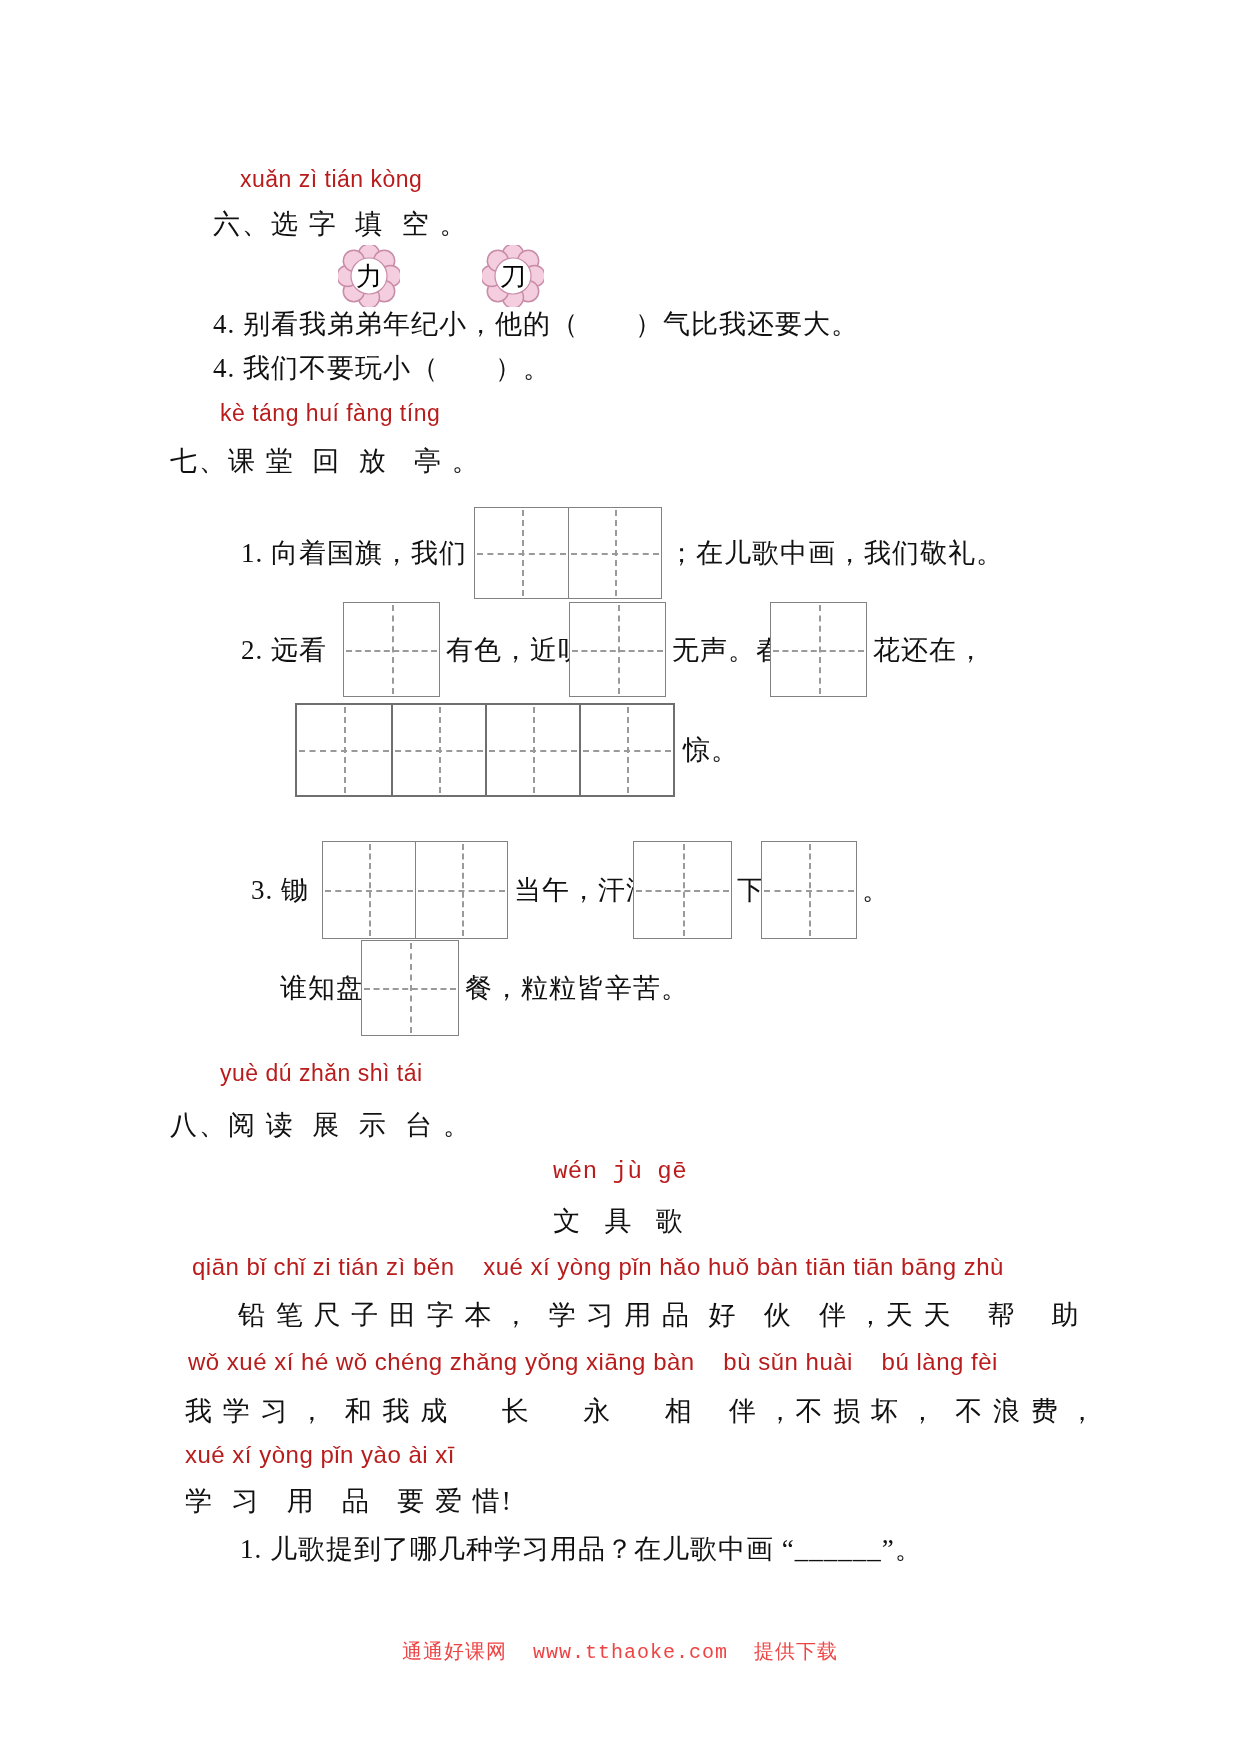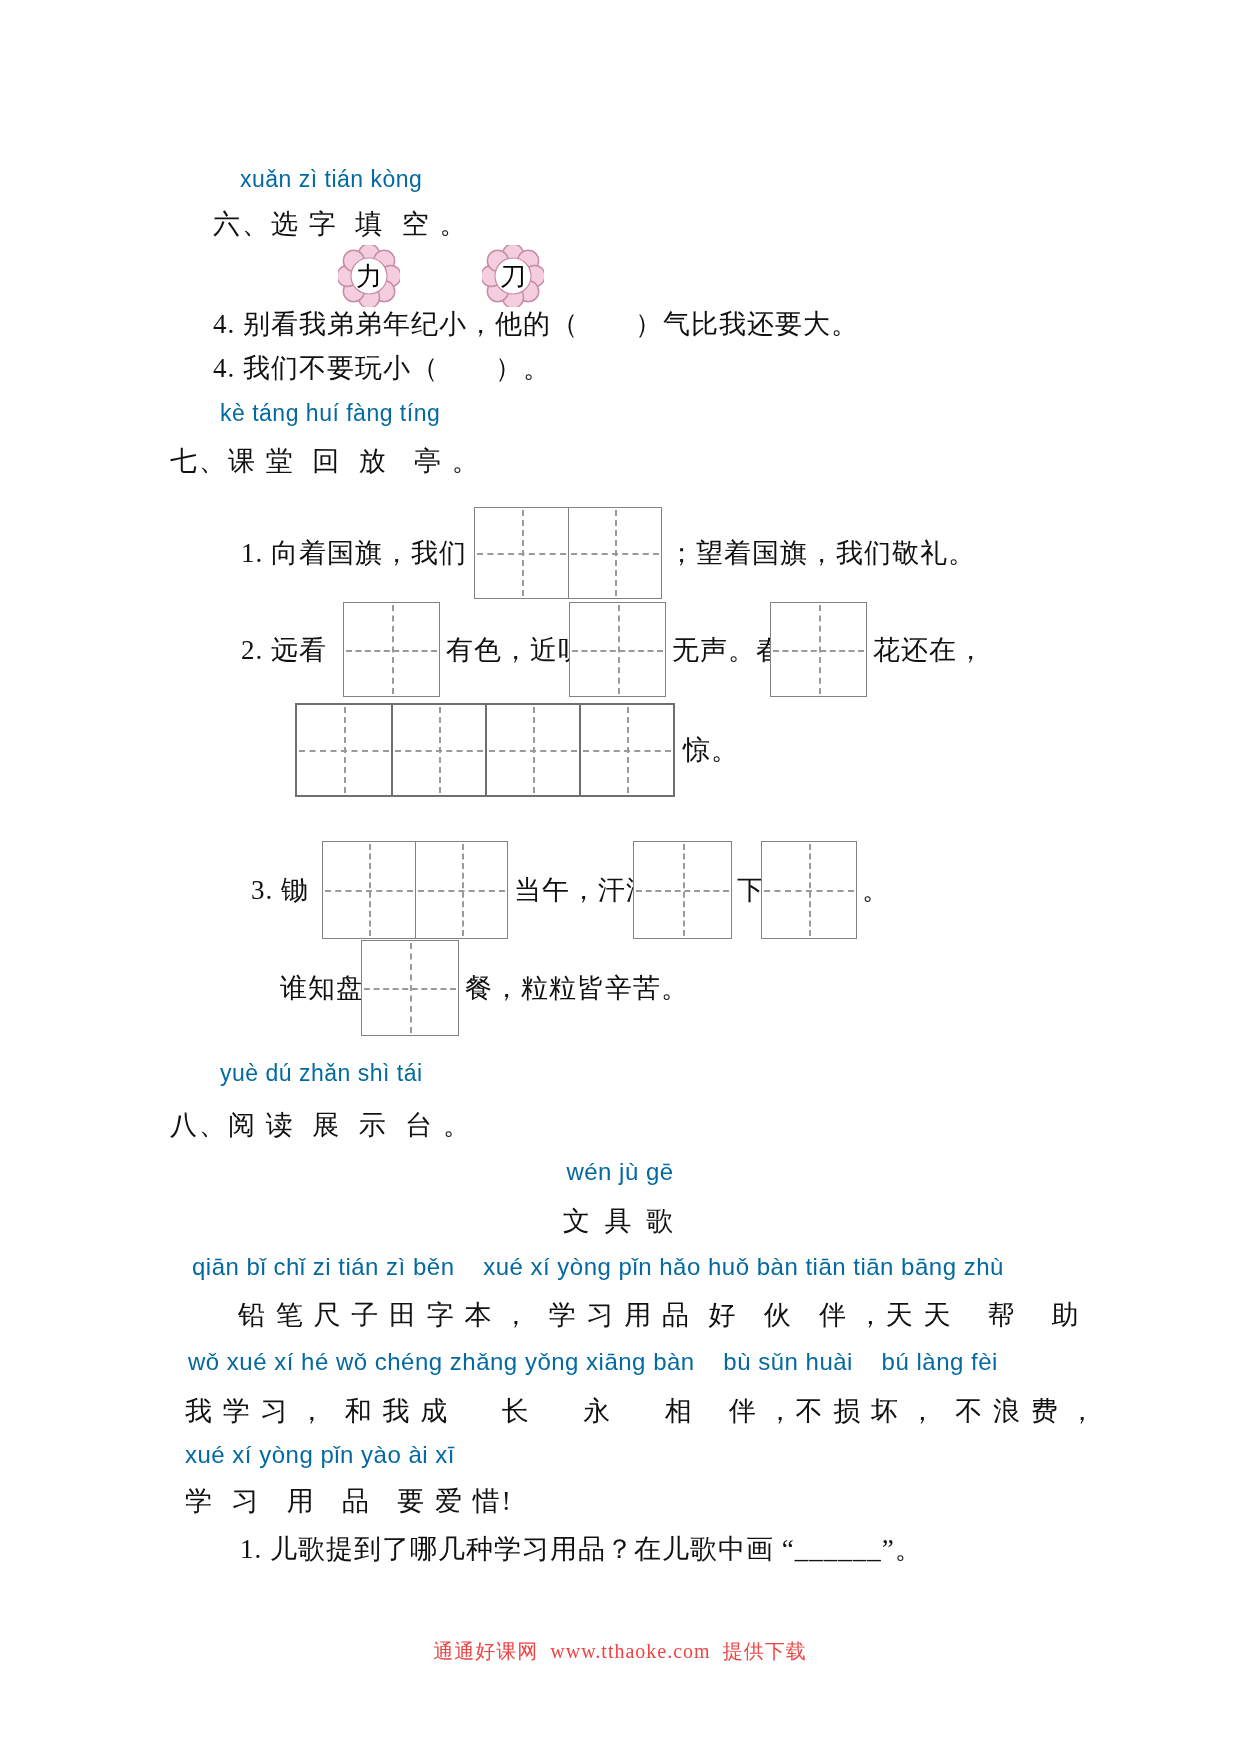--- a/index.html
+++ b/index.html
@@ -9,27 +9,27 @@
     width:1240px; height:1754px;
     margin:0 auto;
     background:#ffffff;
     font-family:"Liberation Serif", serif;
     color:#111;
     overflow:hidden;
   }
   .abs { position:absolute; white-space:pre; }
   .pinyin {
     font-family:"Liberation Sans", sans-serif;
-    font-size:23px; color:#0369a1; letter-spacing:0.5px;
+    font-size:23px; color:#b91c1c; letter-spacing:0.5px;
   }
   .pinyin.big { font-size:24px; }
   .hz { font-size:27px; letter-spacing:1px; }
   .heading { letter-spacing:2px; }
   .poemline { letter-spacing:2px; }
-  .centered { left:0; right:0; text-align:center; }
+  .centered { left:0; right:0; text-align:center;font-family:Liberation Mono, monospace; }
 
   
   .row { position:absolute; left:0; right:0;margin-left:28px; }
   .rc { position:absolute; top:50%; transform:translateY(-50%); white-space:pre; font-size:27px; letter-spacing:1px; }
 
   
   .tzg { position:absolute; top:0; bottom:0; display:flex; border:1px solid #828282; background:#fff; }
   .tzg .cell { position:relative; height:100%; }
   .tzg .cell + .cell { border-left:1px solid #828282; }
   .tzg .cell::before {
@@ -98,21 +98,21 @@
 
   <div class="abs pinyin" style="left:220px; top:400px">kè táng huí fàng tíng</div>
   <div class="abs hz heading" style="left:170px; top:443px">七、课 堂  回  放   亭 。</div>
 
   <div class="row" style="top:507px; height:92px">
     <span class="rc" style="left:213px">1. 向着国旗，我们</span>
     <div class="tzg" style="left:446px">
         <div class="cell" style="width: 93px;"></div>
         <div class="cell" style="width: 93px;"></div>
       </div>
-    <span class="rc" style="left:640px">；望着国旗，我们敬礼。</span>
+    <span class="rc" style="left:640px">；在儿歌中画，我们敬礼。</span>
   </div>
 
   <div class="row" style="top:602px; height:95px">
     <span class="rc" style="left:213px">2. 远看</span>
     <div class="tzg" style="left:315px">
         <div class="cell" style="width: 95px;"></div>
       </div>
     <span class="rc" style="left:418px">有色，近听</span>
     <div class="tzg" style="left:541px">
         <div class="cell" style="width: 95px;"></div>

